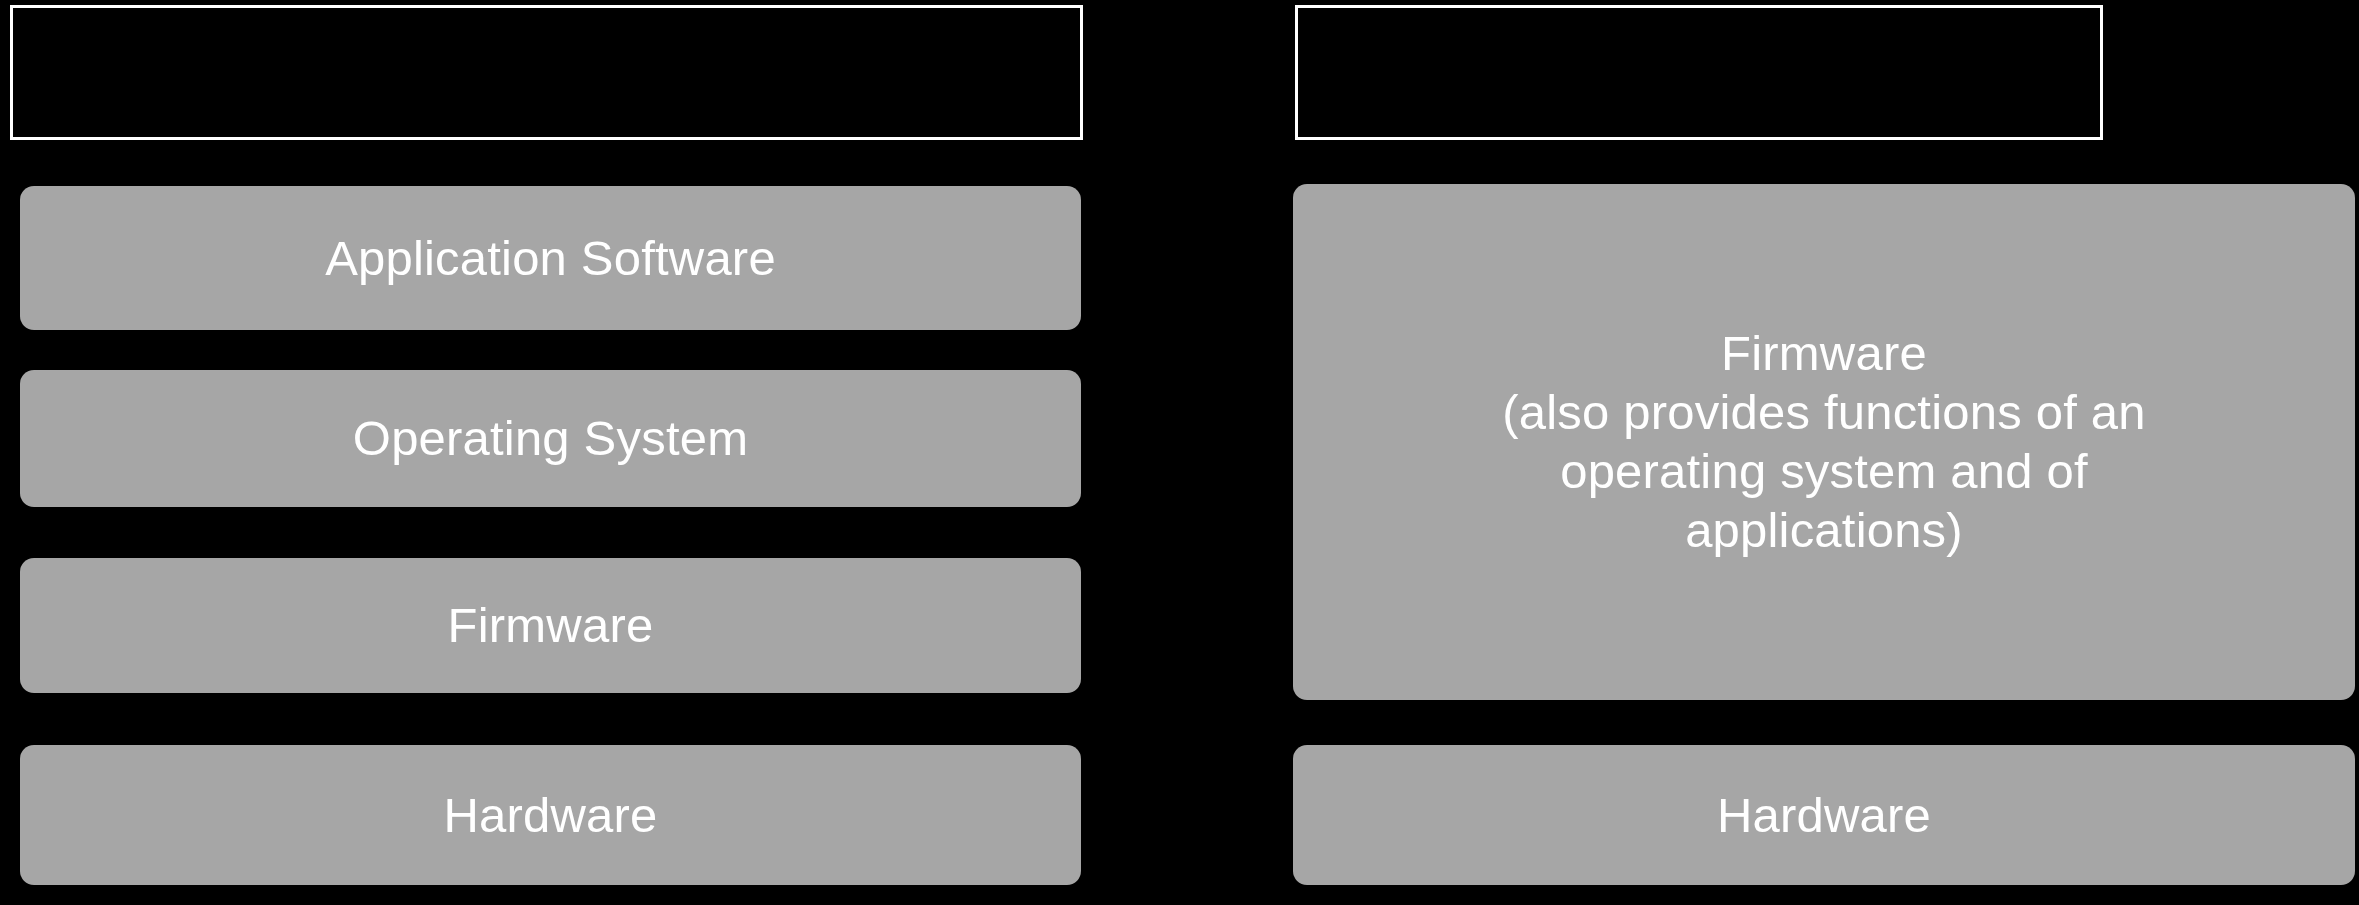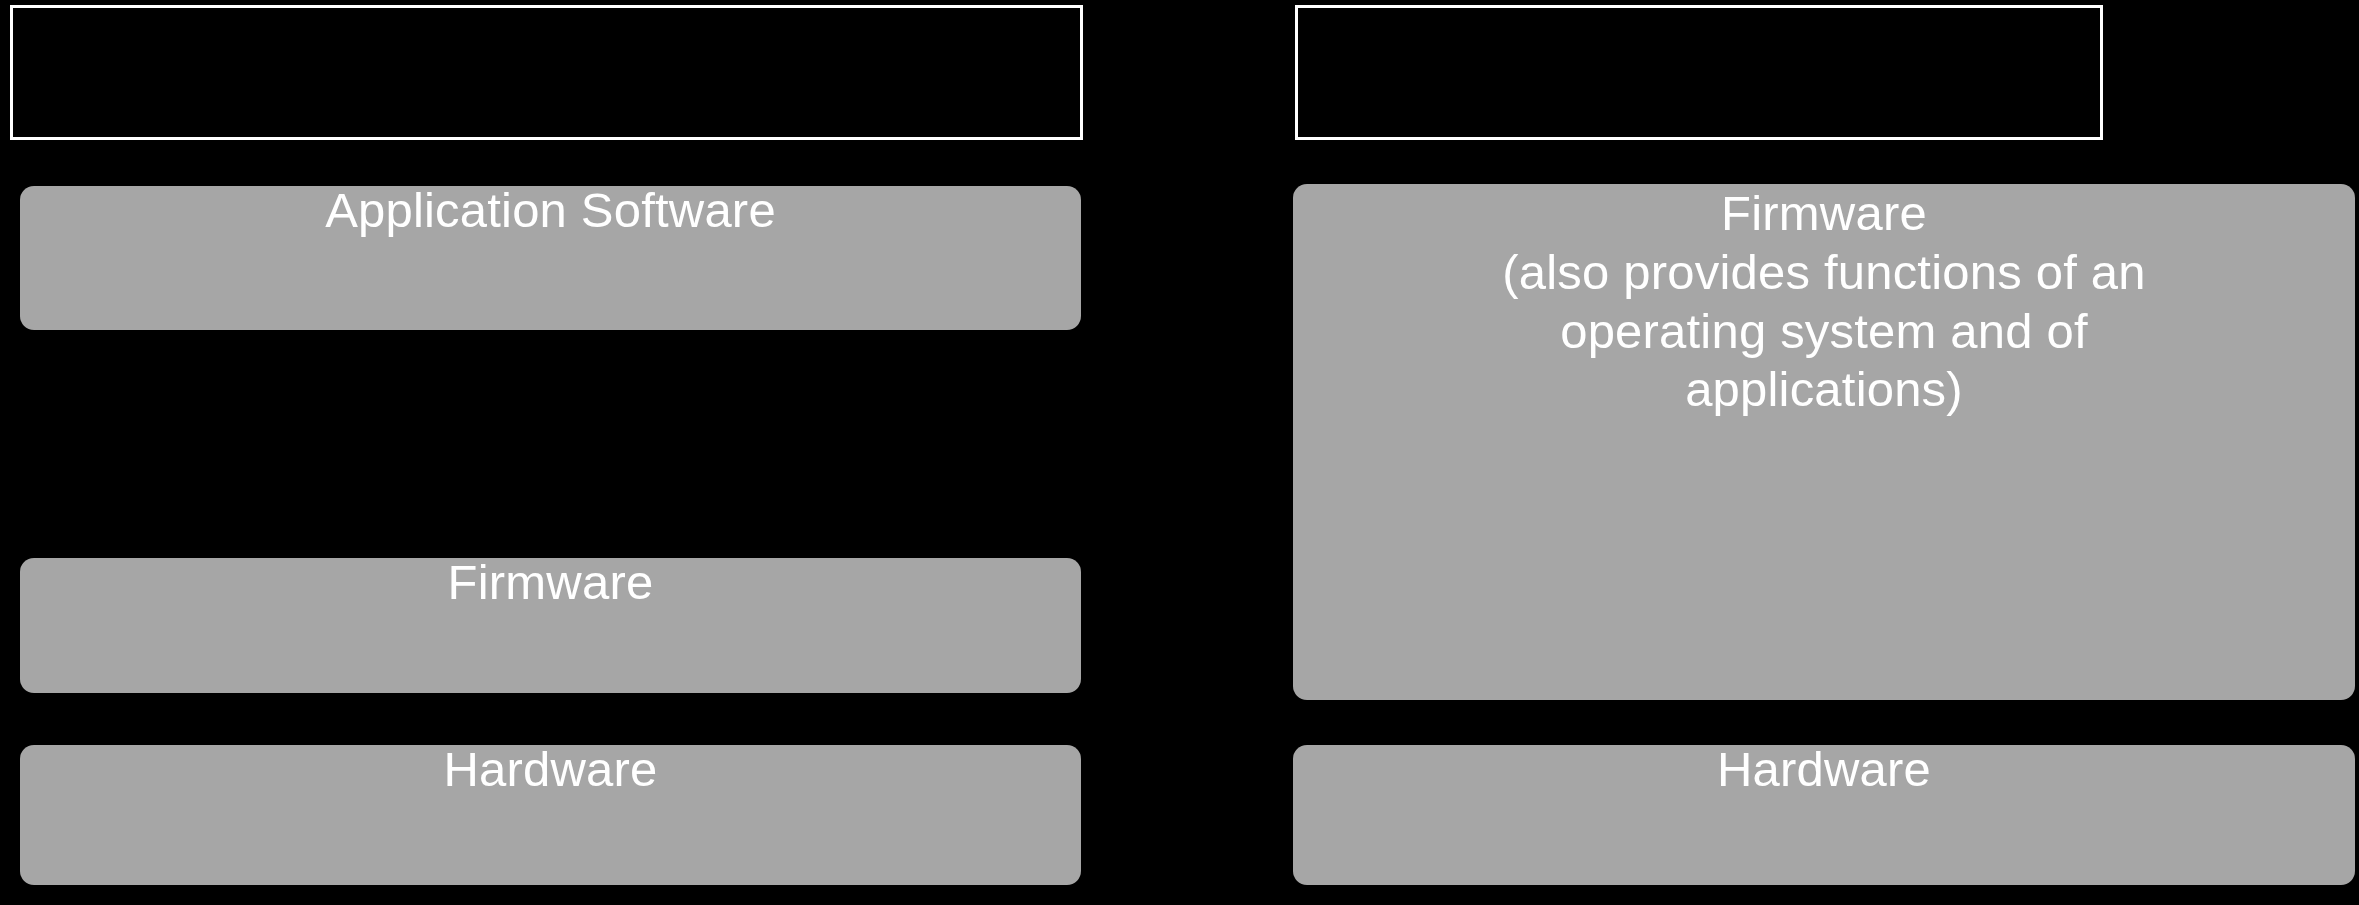--- a/index.html
+++ b/index.html
@@ -26,20 +26,21 @@
     box-sizing: border-box;
     background: #000000;
     border: 3px solid #FFFFFF;
   }
   .layer-box {
     position: absolute;
     box-sizing: border-box;
     background: #A6A6A6;
     border-radius: 14px;
     display: flex;
+    align-items: center;
     justify-content: center;
     text-align: center;
     color: #FFFFFF;
   }
   .layer-label {
     color: #FFFFFF;
     font-size: 49px;
     font-weight: 400;
     line-height: 1.0;
     letter-spacing: 0.2px;
@@ -69,20 +70,23 @@
 <div class="stage">
 
   <div class="outline-box" id="left-header-box">
     <span class="layer-label"></span>
   </div>
 
   <div class="layer-box" id="left-layer-0">
     <span class="layer-label">Application Software</span>
   </div>
 
+  <div class="layer-box" id="left-layer-1">
+    <span class="layer-label">Operating System</span>
+  </div>
 
   <div class="layer-box" id="left-layer-2">
     <span class="layer-label">Firmware</span>
   </div>
 
   <div class="layer-box" id="left-layer-3">
     <span class="layer-label">Hardware</span>
   </div>
 
   <div class="outline-box" id="right-header-box">

